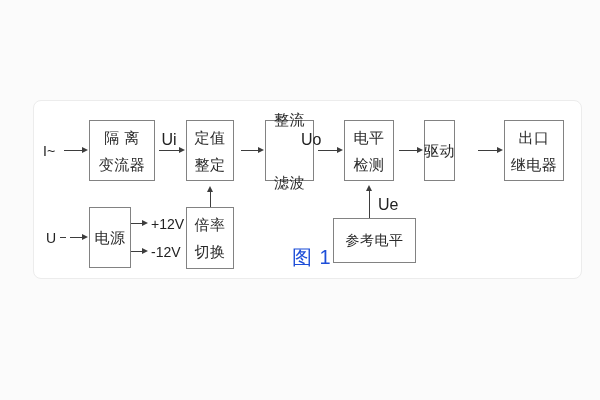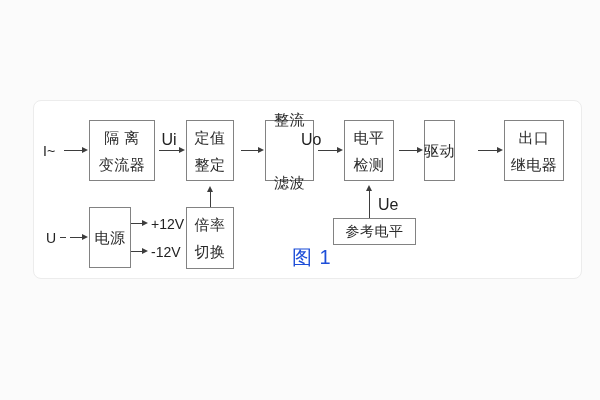--- a/index.html
+++ b/index.html
@@ -102,18 +102,18 @@
   <div class="ar" style="left:131px;top:223px;width:11px;"></div>
   <div class="lbl" style="left:151px;top:216px;">+12V</div>
   <div class="ar" style="left:131px;top:251px;width:11px;"></div>
   <div class="lbl" style="left:151px;top:244px;">-12V</div>
 
   <div class="box" style="left:186px;top:207px;width:48px;height:62px;">
     <span>倍率</span>
     <span>切换</span>
   </div>
 
-  <div class="box" style="left:333px;top:218px;width:83px;height:27px;font-size:14px;align-items:center;">
+  <div class="box" style="left:333px;top:218px;width:83px;height:45px;font-size:14px;align-items:center;">
     <span>参考电平</span>
   </div>
 
   <div class="caption" style="left:292px;top:244px;">图 1</div>
 </div>
 
 </body></html>

